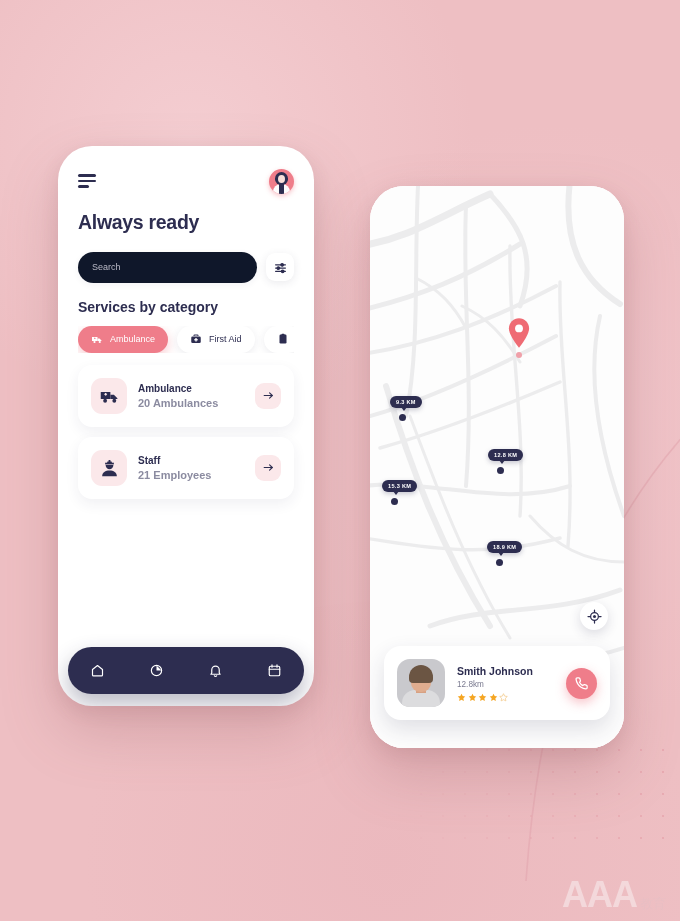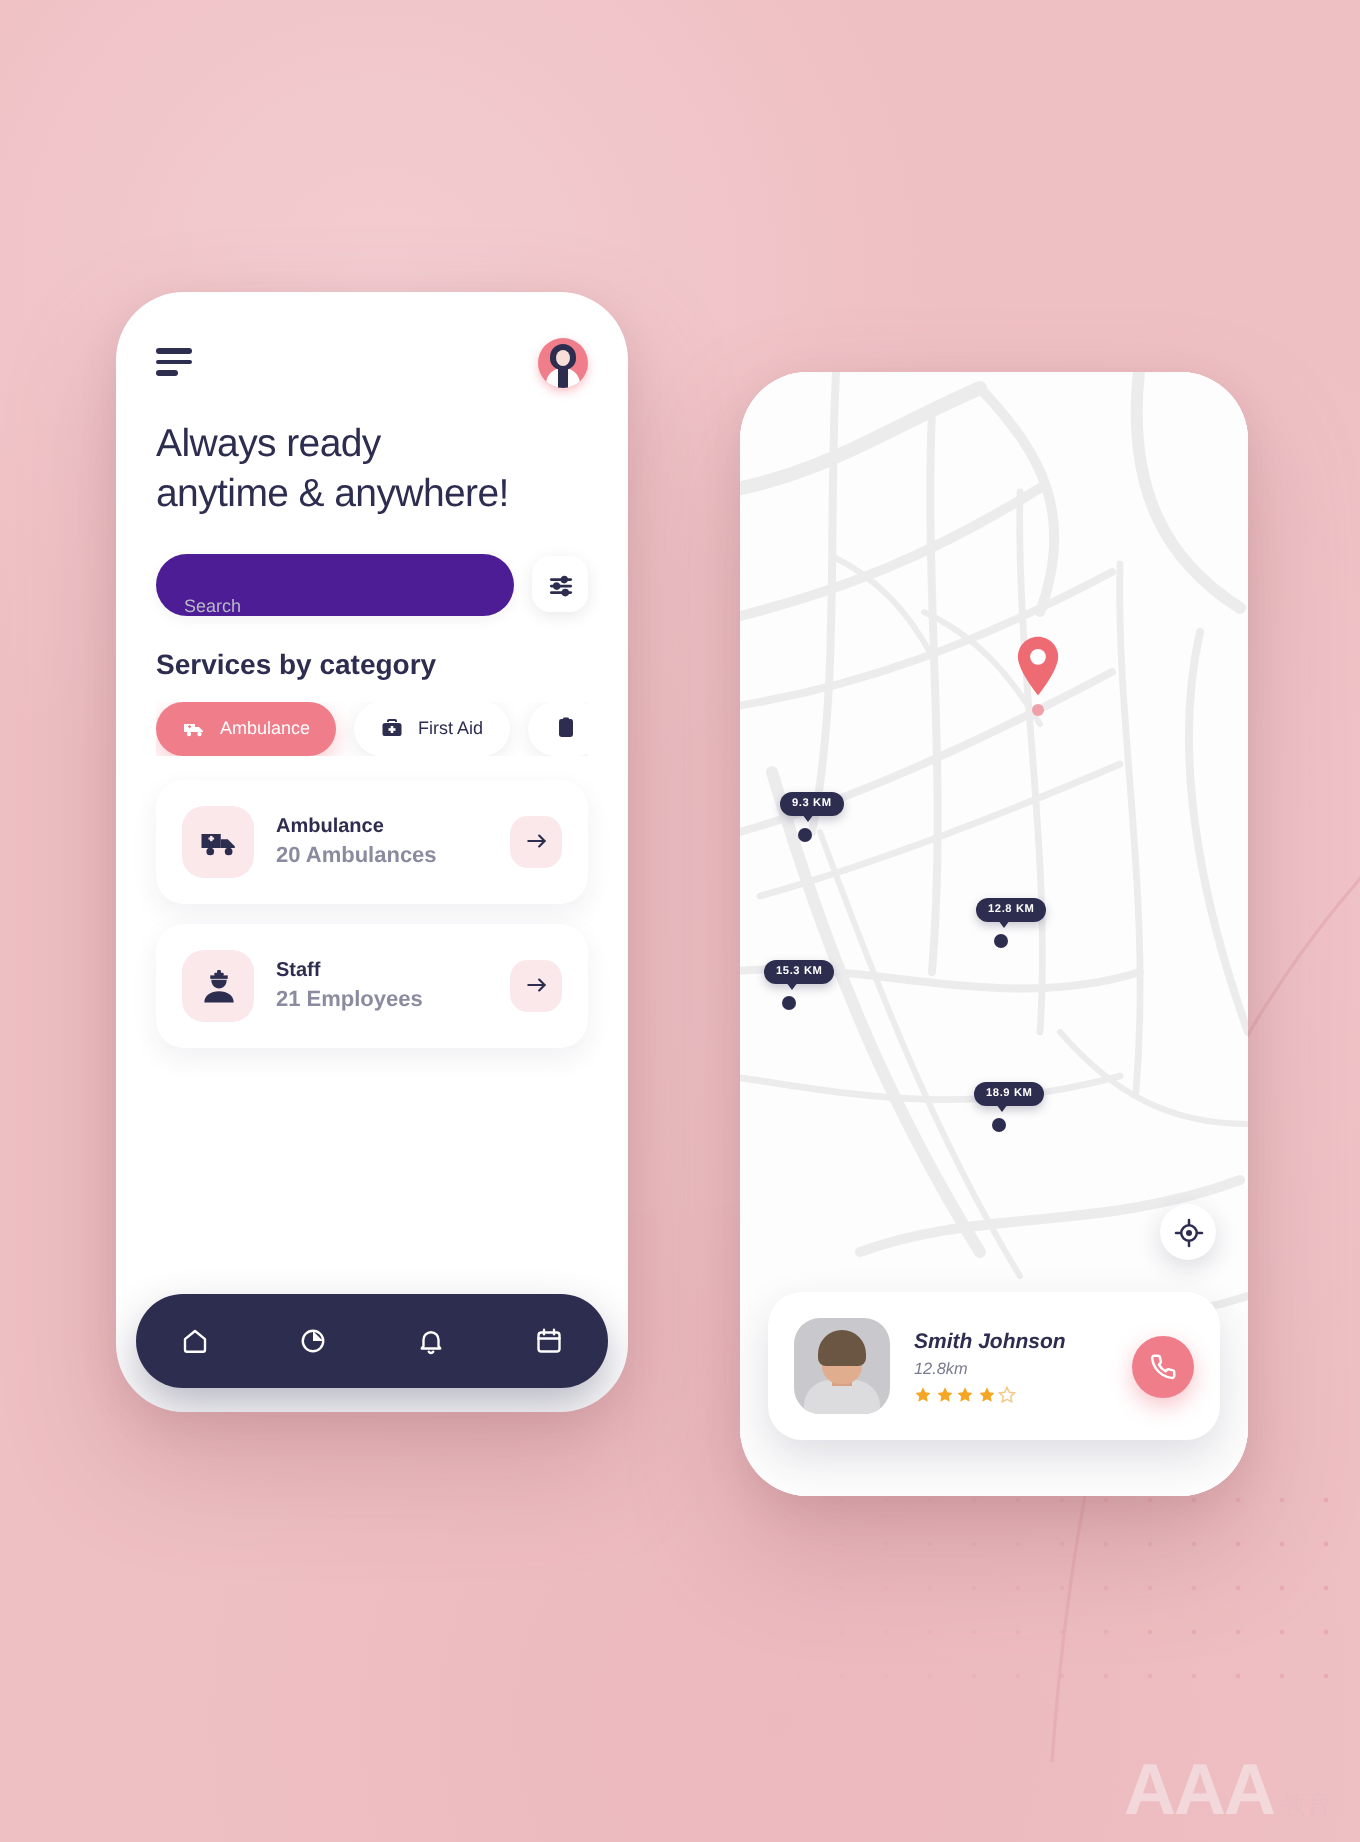--- a/index.html
+++ b/index.html
@@ -68,27 +68,27 @@
     background: #ef7d8a; position: relative; overflow: hidden;
     box-shadow: 0 2px 5px rgba(239,125,138,.45);
   }
   .avatar .hair { position: absolute; left: 6px; top: 3px; width: 13px; height: 13px; border-radius: 50% 50% 45% 45%; background: #2d2d50; }
   .avatar .face { position: absolute; left: 9px; top: 6px; width: 7px; height: 8px; border-radius: 50%; background: #f7ded8; }
   .avatar .body { position: absolute; left: 4px; bottom: 0; width: 17px; height: 10px; border-radius: 8px 8px 0 0; background: #fdfdfd; }
   .avatar .coat { position: absolute; left: 10px; bottom: 0; width: 5px; height: 10px; background: #2d2d50; }
 
   .headline {
     margin-top: 12px;
-    font-size: 19.5px; line-height: 1.28; font-weight: 400;
+    font-size: 19.5px; line-height: 1.28; font-weight: 700;
     color: #2d2d50; letter-spacing: -.3px;
   }
   .search-row { display: flex; align-items: center; gap: 9px; margin-top: 17px; }
   .search-field {
-    flex: 1; height: 31px; border-radius: 16px; background: #4c1d95;
-    display: flex; align-items: flex-end; padding: 0 14px;
+    flex: 1; height: 31px; border-radius: 16px; background: #0f172a;
+    display: flex; align-items: center; padding: 0 14px;
     box-shadow: 0 2px 7px rgba(45,45,80,.055);
   }
   .search-field input {
     border: 0; outline: 0; background: transparent; width: 100%;
     font-family: inherit; font-size: 9px; color: #8b8ba0;
   }
   .search-field input::placeholder { color: #b9b9c6; }
   .filter-btn {
     width: 28px; height: 28px; border-radius: 9px; background: #fff;
     display: flex; align-items: center; justify-content: center;
@@ -175,21 +175,20 @@
     width: 28px; height: 28px; border-radius: 50%; background: #fff;
     display: flex; align-items: center; justify-content: center;
     box-shadow: 0 4px 12px rgba(45,45,80,.16); cursor: pointer;
   }
 
   .driver-card {
     position: absolute; left: 14px; right: 14px; bottom: 28px; z-index: 5;
     background: #fff; border-radius: 17px; height: 74px;
     display: flex; align-items: center; padding: 0 13px; gap: 12px;
     box-shadow: 0 9px 22px rgba(45,45,80,.14);
-    font-style: italic;
   }
   .driver-photo {
     width: 48px; height: 48px; border-radius: 13px; flex: 0 0 auto;
     overflow: hidden; position: relative; background: #c9c9cd;
   }
   .driver-photo .ph-hair { position: absolute; left: 12px; top: 6px; width: 24px; height: 18px; border-radius: 12px 12px 4px 4px; background: #6b5543; }
   .driver-photo .ph-face { position: absolute; left: 14px; top: 10px; width: 20px; height: 23px; border-radius: 10px 10px 9px 9px; background: #e0ad8f; }
   .driver-photo .ph-body { position: absolute; left: 5px; bottom: 0; width: 38px; height: 17px; border-radius: 13px 13px 0 0; background: #dcdcde; }
   .driver-photo .ph-neck { position: absolute; left: 19px; bottom: 14px; width: 10px; height: 8px; background: #d7a183; }
   .driver-info { flex: 1; min-width: 0; }
@@ -240,21 +239,20 @@
         <div class="avatar">
           <div class="body"></div>
             <div class="coat"></div>
           <div class="hair"></div>
             <div class="face"></div>
         </div>
       </div>
 
       <div class="headline">
         <div>Always ready</div>
-        <div>anytime &amp; anywhere!</div>
       </div>
 
       <div class="search-row">
         <div class="search-field">
           <input type="text" placeholder="Search" style="">
         </div>
         <div class="filter-btn">
           <svg width="13" height="13" viewBox="0 0 24 24" fill="none" stroke="#2d2d50" stroke-width="2.4" stroke-linecap="round">
             <line x1="3" y1="7" x2="21" y2="7"></line>
               <line x1="3" y1="13" x2="21" y2="13"></line>

